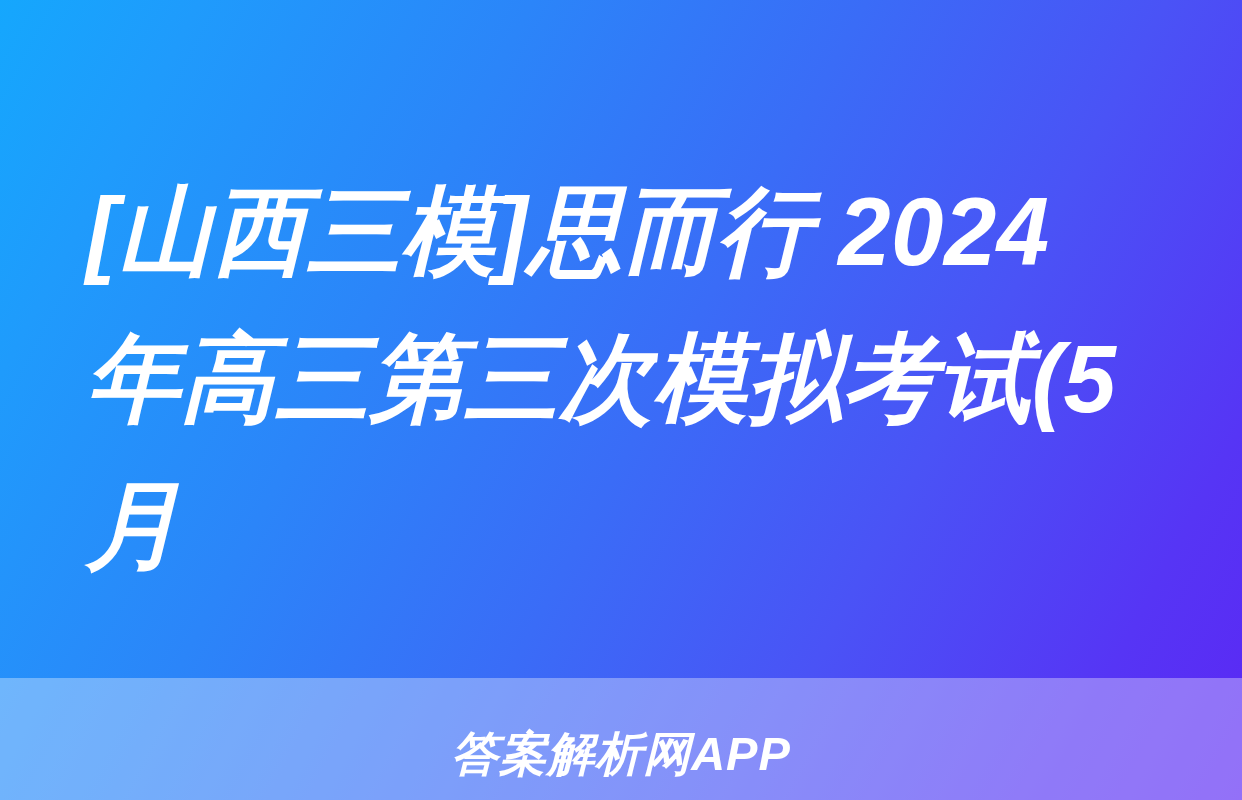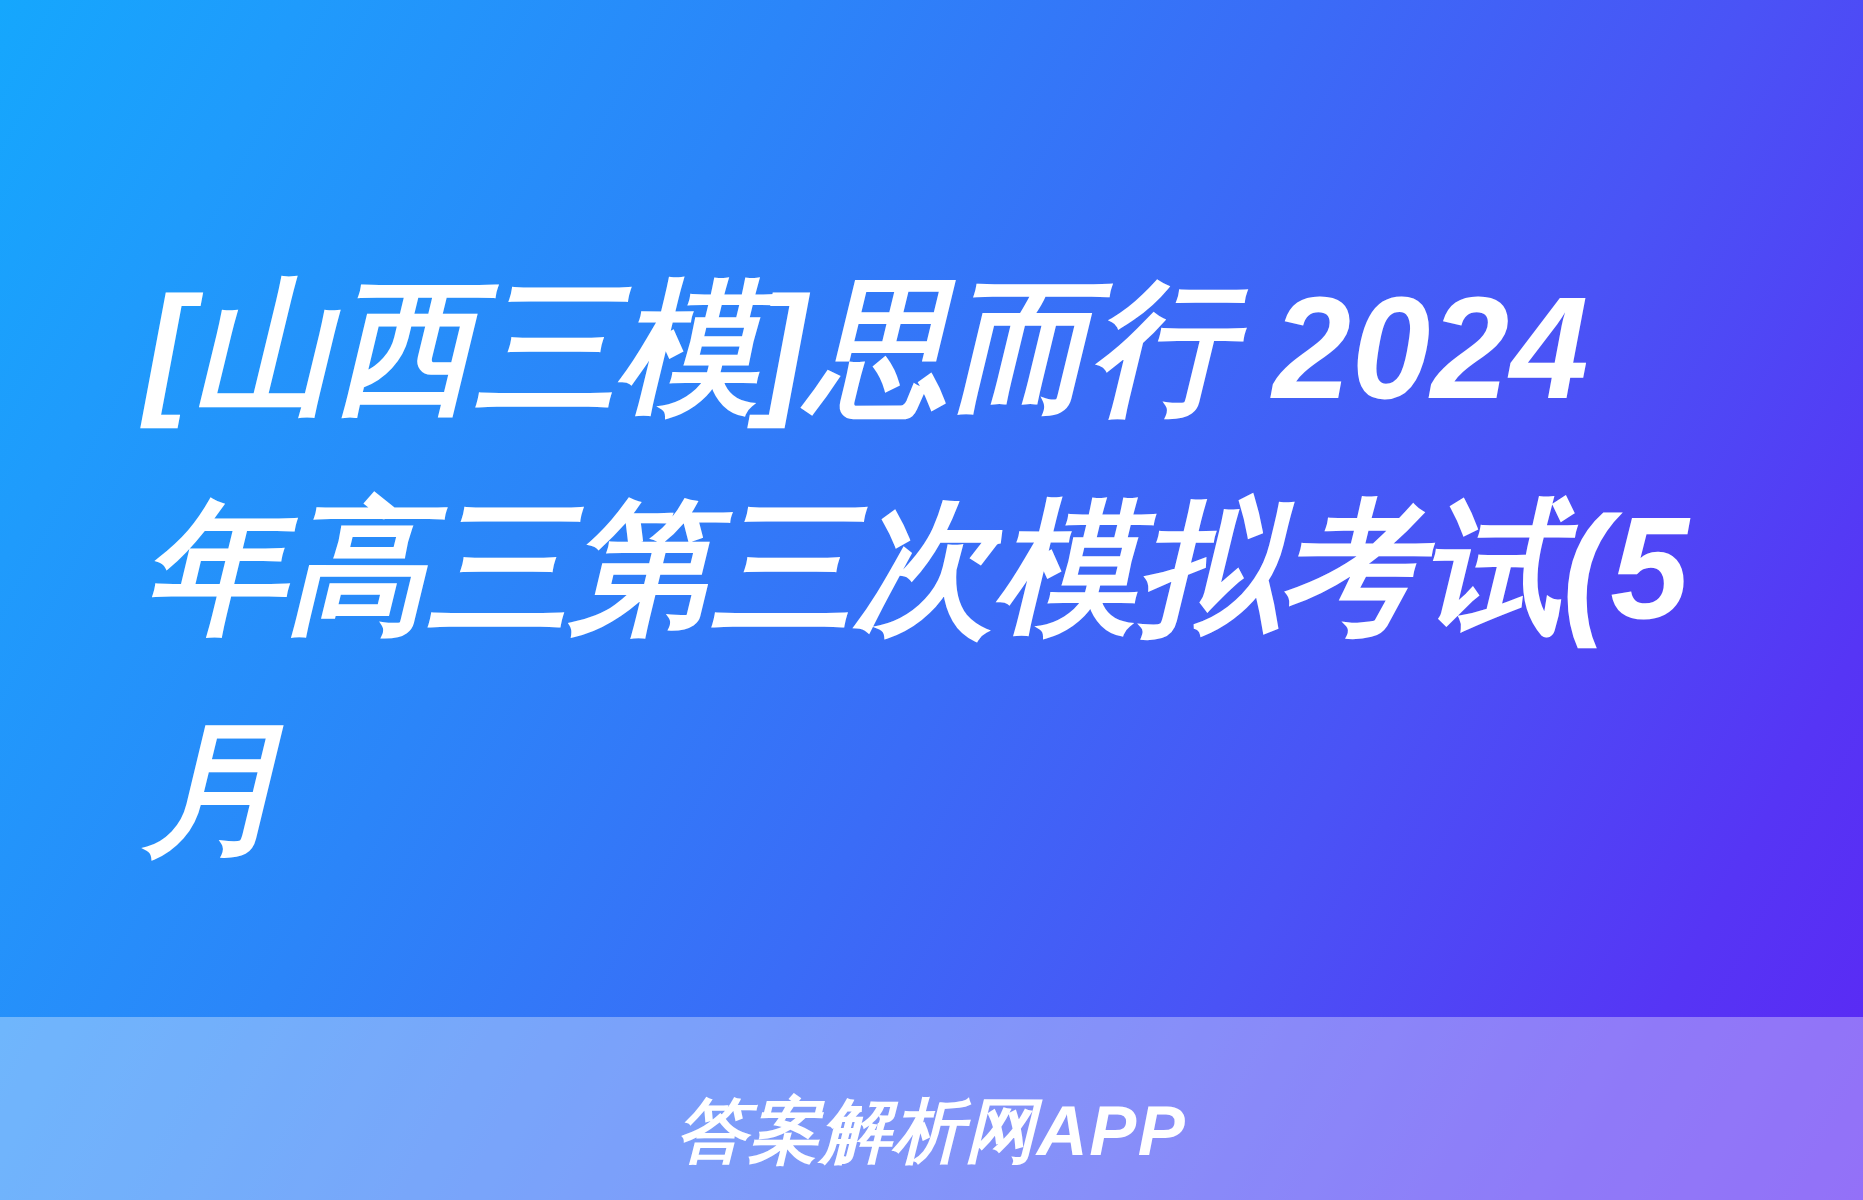--- a/index.html
+++ b/index.html
@@ -30,21 +30,21 @@
         #2b85f9 32%,
         #3a6cf7 52%,
         #4a53f6 70%,
         #5635f5 88%,
         #5b27f4 100%);
   }
 
   
   #title-block {
     position: absolute;
-    left: 96px;
+    left: 86px;
     top: 158px;
     width: 1090px;
     z-index: 3;
   }
 
   .title-line {
     display: block;
     color: #ffffff;
     font-family: "Liberation Sans", "DejaVu Sans", sans-serif;
     font-size: 97px;

